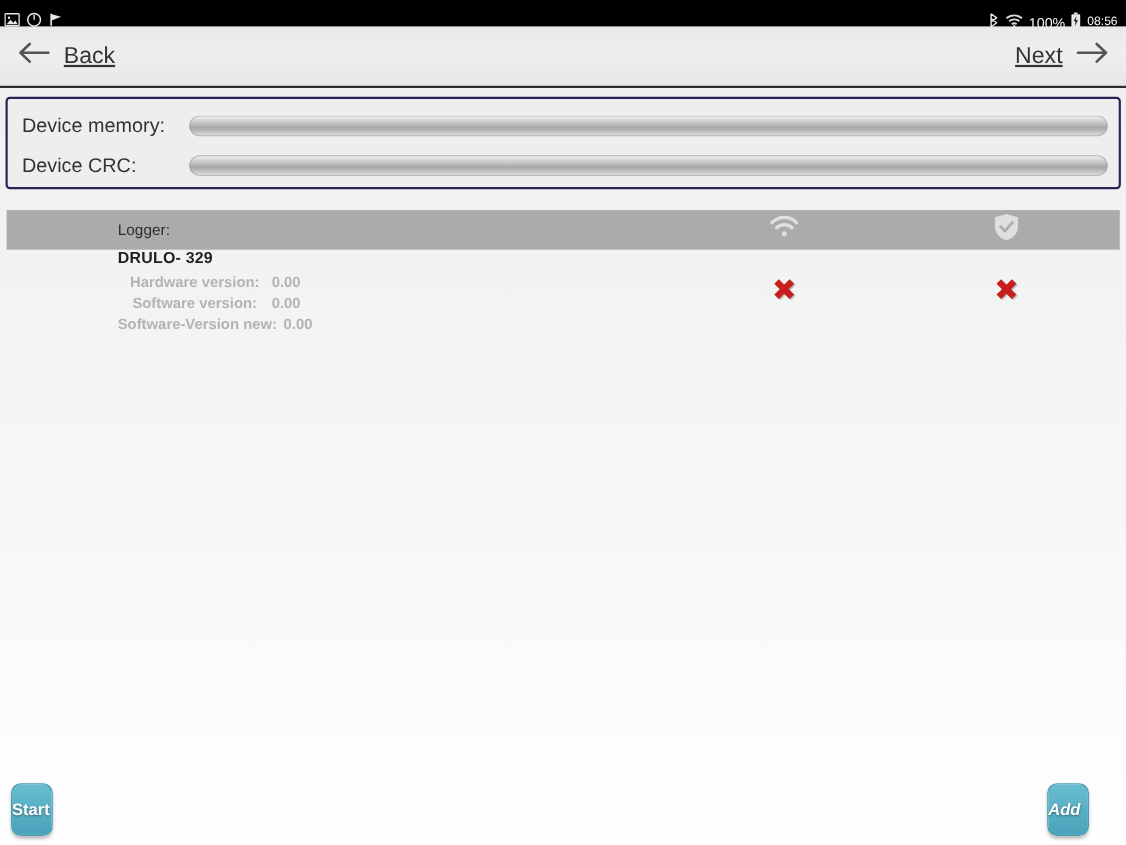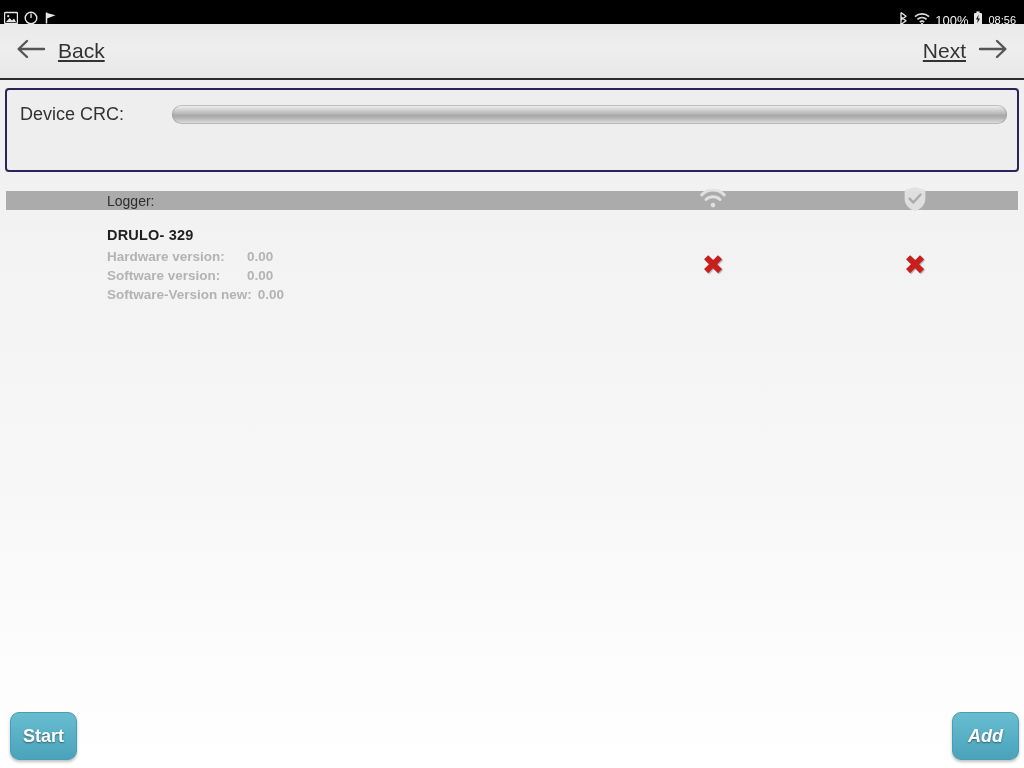--- a/index.html
+++ b/index.html
@@ -108,21 +108,21 @@
     width: 0%;
     background: #4aa3b8;
   }
 
   
   .list-header {
     position: absolute;
     left: 6px;
     top: 191px;
     width: 1012px;
-    height: 19px;
+    height: 36px;
     background: #ababab;
     display: flex;
     align-items: center;
   }
   .lh-title {
     font-size: 14px;
     color: #2e2e2e;
     margin-left: 101px;
   }
   .lh-icon {
@@ -155,51 +155,50 @@
     margin-bottom: 4px;
     letter-spacing: 0.2px;
   }
   .dev-spec {
     display: flex;
     font-size: 13.5px;
     color: #b3b3b3;
     line-height: 19px;
     white-space: nowrap;
   }
-  .dev-spec .k { width: 140px; flex: none; }
+  .dev-spec .k { width: 140px; flex: none; text-align: center; }
   .dev-spec .v { }
   .dev-spec.wide .k { width: auto; margin-right: 6px; }
 
   .row-mark {
     position: absolute;
     top: 42px;
     transform: translate(-50%, -50%);
     font-size: 27px;
     line-height: 1;
     color: #c81e1e;
     text-shadow: 1px 1px 1px rgba(0,0,0,0.28);
     font-family: "DejaVu Sans", sans-serif;
   }
   .row-mark.m1 { left: 707px; }
   .row-mark.m2 { left: 909px; }
 
   
   .btn {
     position: absolute;
-    width: 67px;
+    width: 38px;
     height: 48px;
     border-radius: 9px;
     background: linear-gradient(to bottom, #68bcce 0%, #5cb3c8 40%, #4aa3ba 100%);
     border: 1px solid #4b9cb0;
     box-shadow: 0 2px 3px rgba(0,0,0,0.25);
     display: flex;
     align-items: center;
-    justify-content: center;
     color: #ffffff;
-    font-size: 18px;
+    font-size: 15px;
     font-weight: bold;
     text-shadow: 0 1px 2px rgba(0,0,0,0.45);
     cursor: pointer;
     user-select: none;
   }
   .btn.start { left: 10px; top: 712px; }
   .btn.add   { left: 952px; top: 712px; font-style: italic; }
 </style>
 </head>
 <body>
@@ -267,20 +266,26 @@
       <span>Next</span>
       <span class="arrow">
         <svg width="30" height="22" viewBox="0 0 30 22">
           <path d="M2 11 L27 11 M19 3 L27.4 11 L19 19" fill="none" stroke="#555555" stroke-width="2.4" stroke-linecap="round" stroke-linejoin="round"></path>
         </svg>
       </span>
     </div>
   </div>
 
   <div class="progress-panel">
+    <div class="prow">
+      <span class="plabel">Device memory:</span>
+      <span class="ptrack">
+        <span class="pfill" style="width: 0%;"></span>
+      </span>
+    </div>
     <div class="prow">
       <span class="plabel">Device CRC:</span>
       <span class="ptrack">
         <span class="pfill" style="width: 0%;"></span>
       </span>
     </div>
   </div>
 
   <div class="list-header">
     <span class="lh-title">Logger:</span>

